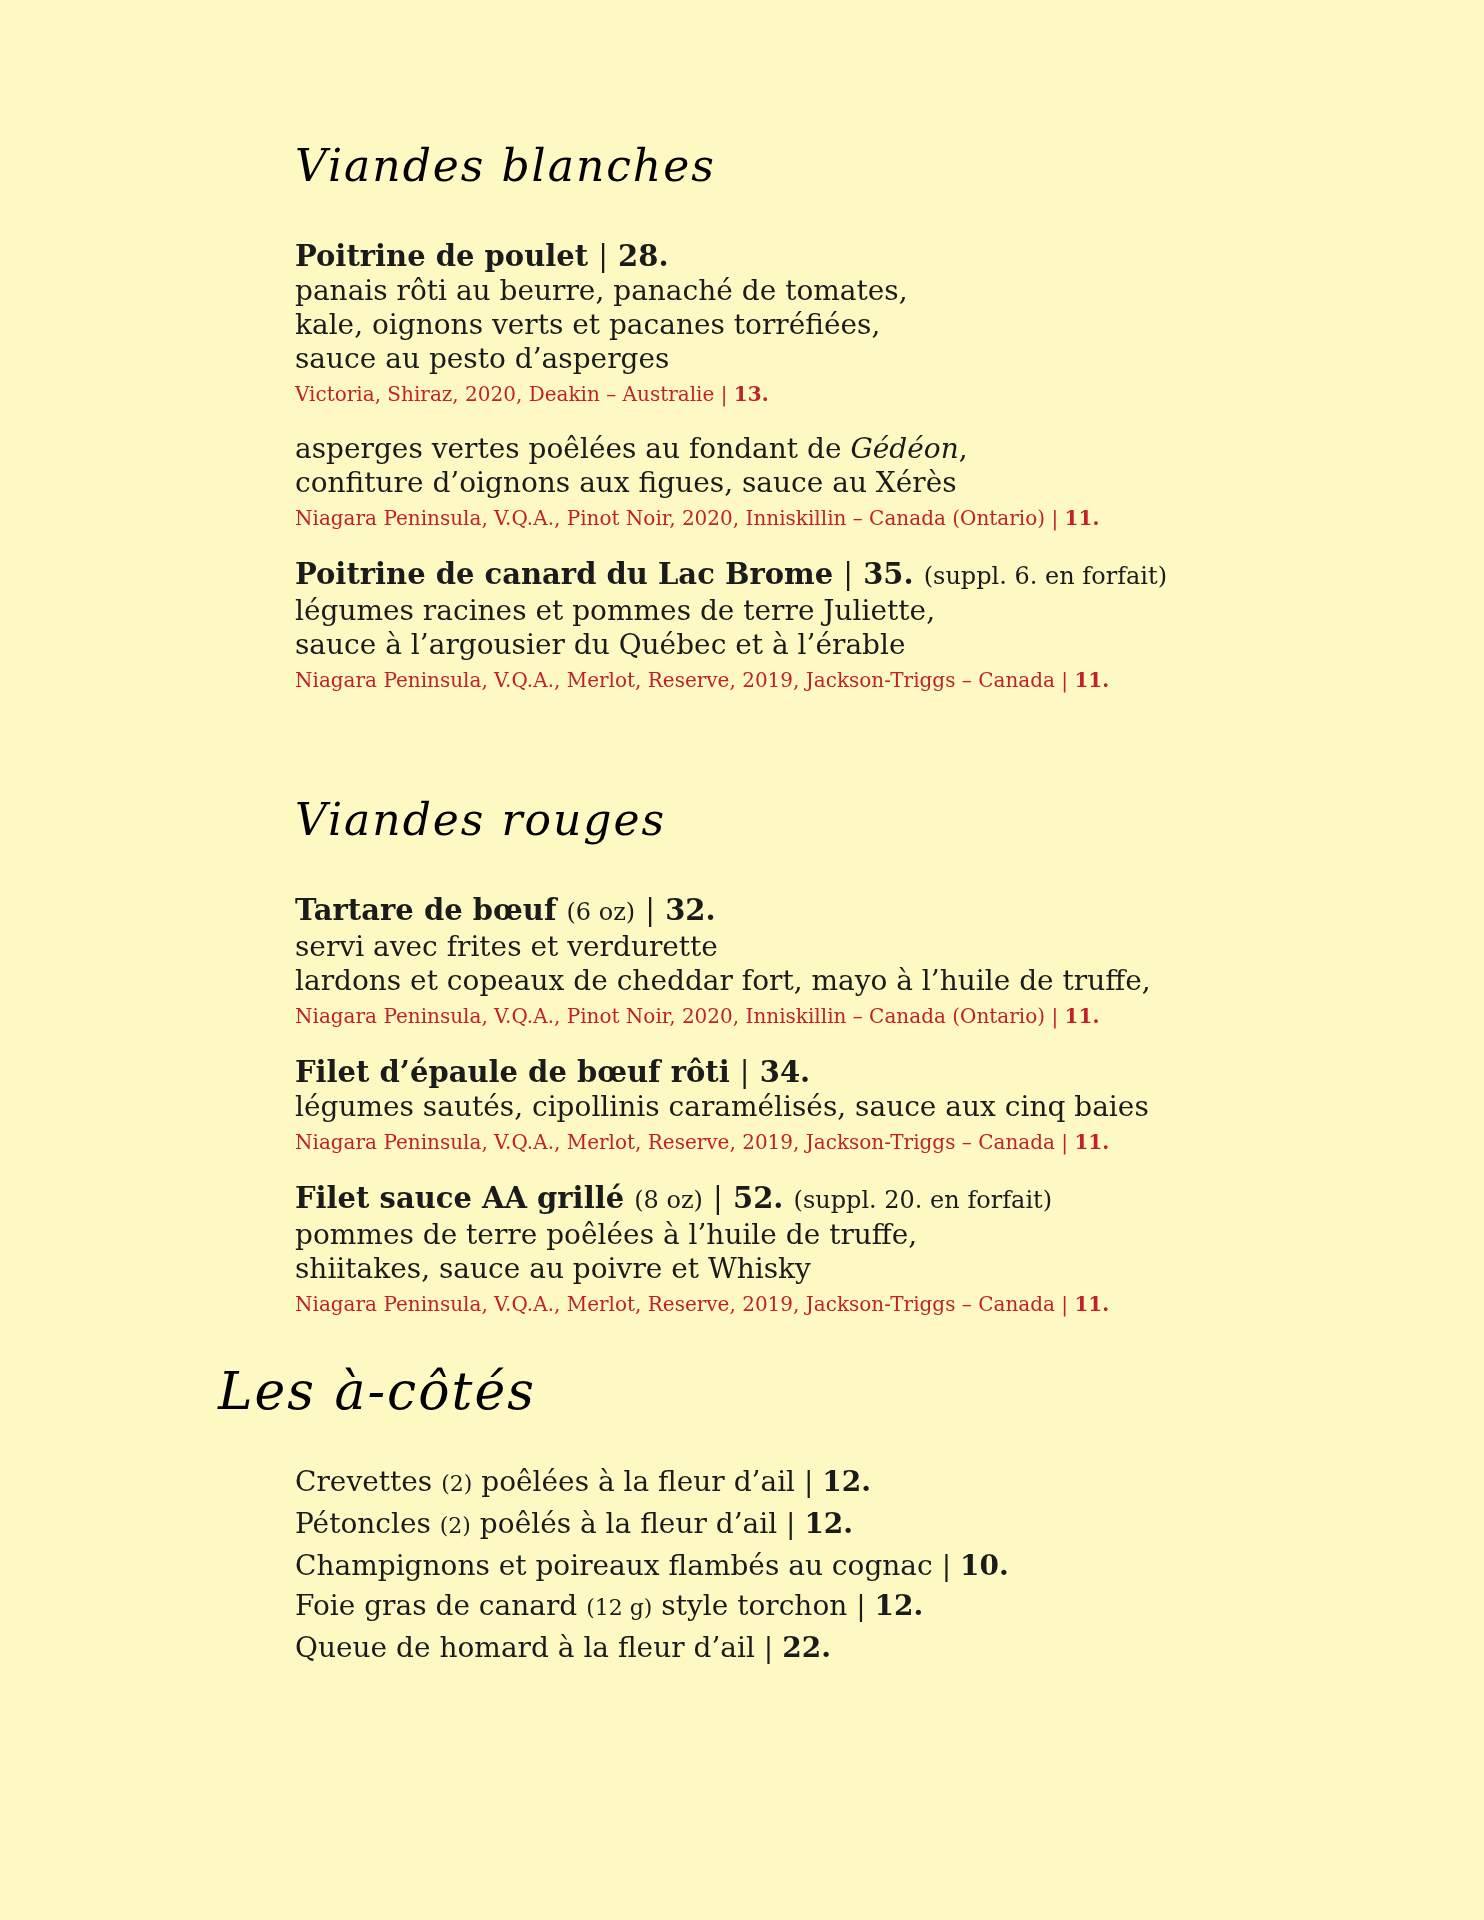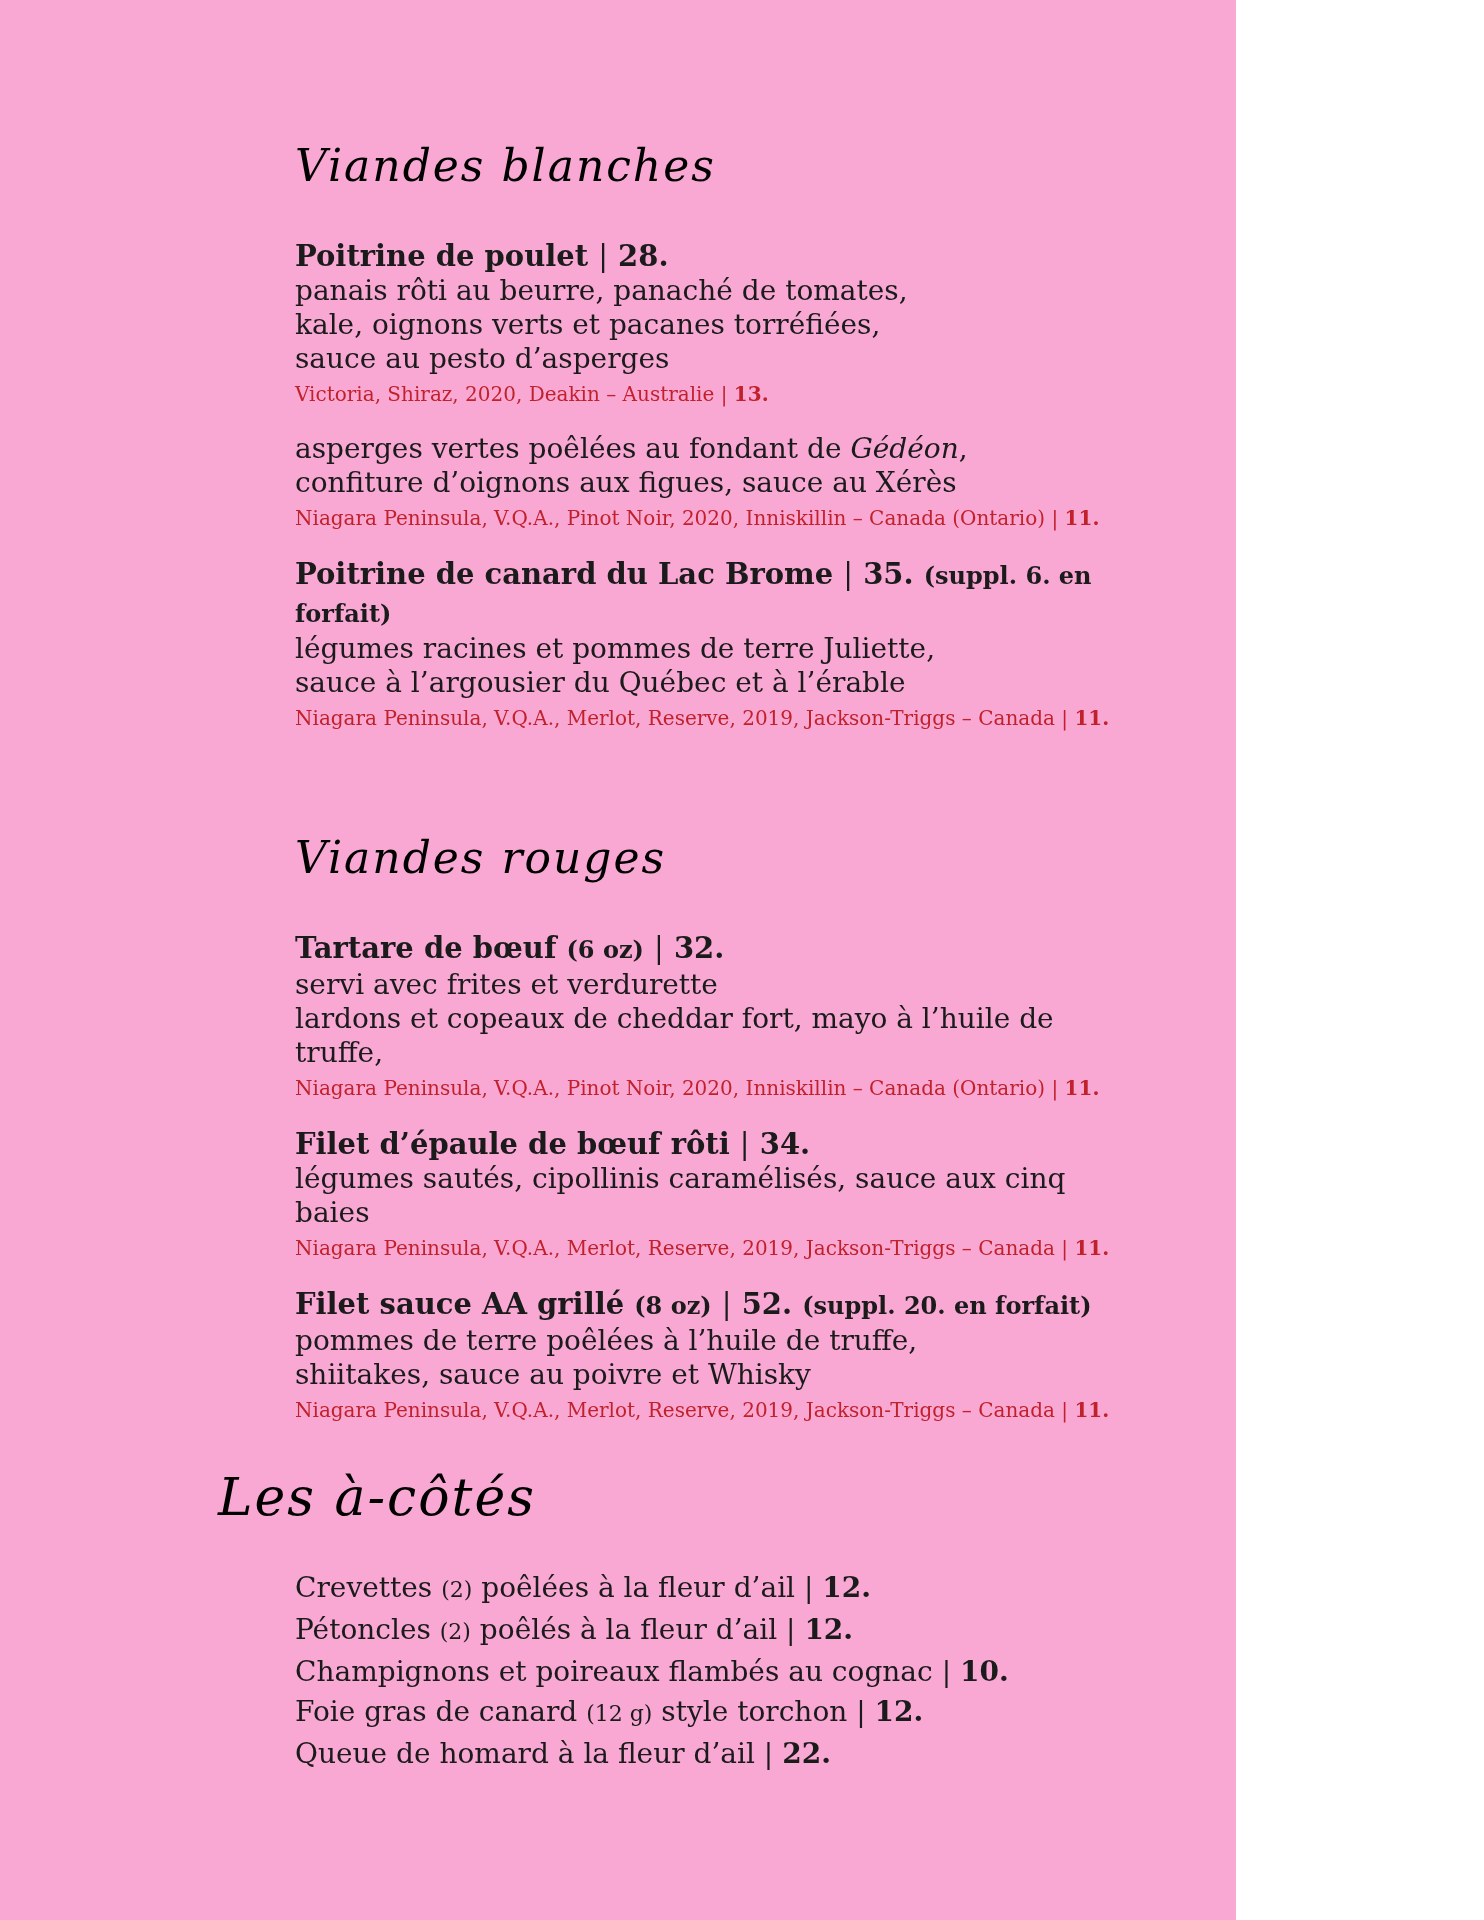--- a/index.html
+++ b/index.html
@@ -2,24 +2,24 @@
 <html lang="fr"><head>
 <meta charset="utf-8">
 <style>
   html, body {
     margin: 0;
     padding: 0;
     background: #ffffff;
   }
   .page {
     position: relative;
-    width: 1236px;
+    width: 1484px;
     min-height: 1920px;
     box-sizing: border-box;
-    background: #f9a8d4;
+    background: #fef9c3;
     color: #1b1b1b;
     font-family: "DejaVu Serif", "Liberation Serif", serif;
     padding: 138px 120px 60px 218px;
   }
   .menu-col { margin-left: 77px; }
 
   
   .script-heading {
     font-family: "DejaVu Serif", serif;
     font-style: italic;
@@ -47,21 +47,21 @@
   .dish { margin: 0 0 26px 0; }
   .dish-title {
     margin: 0;
     font-size: 29px;
     line-height: 36px;
     font-weight: bold;
     color: #1b1b1b;
   }
   .dish-title .size-note,
   .dish-title .suppl {
-    font-weight: bold;
+    font-weight: normal;
     font-size: 24px;
   }
   .dish-title .sep { font-weight: normal; }
 
   .desc { margin: 0; }
   .desc-line {
     font-size: 28px;
     line-height: 34px;
     color: #1b1b1b;
   }

